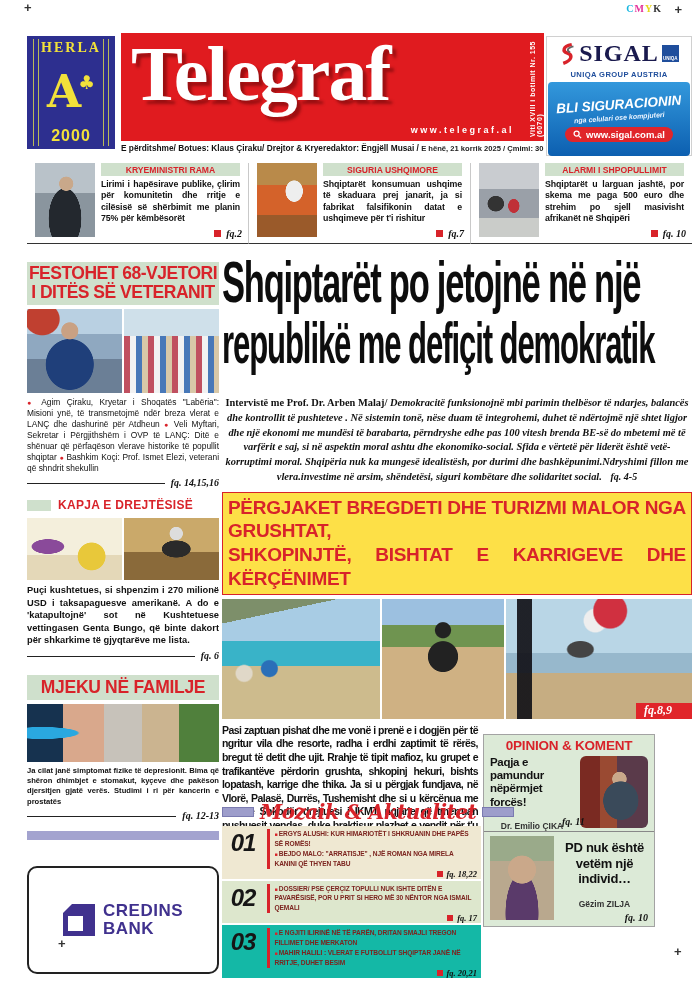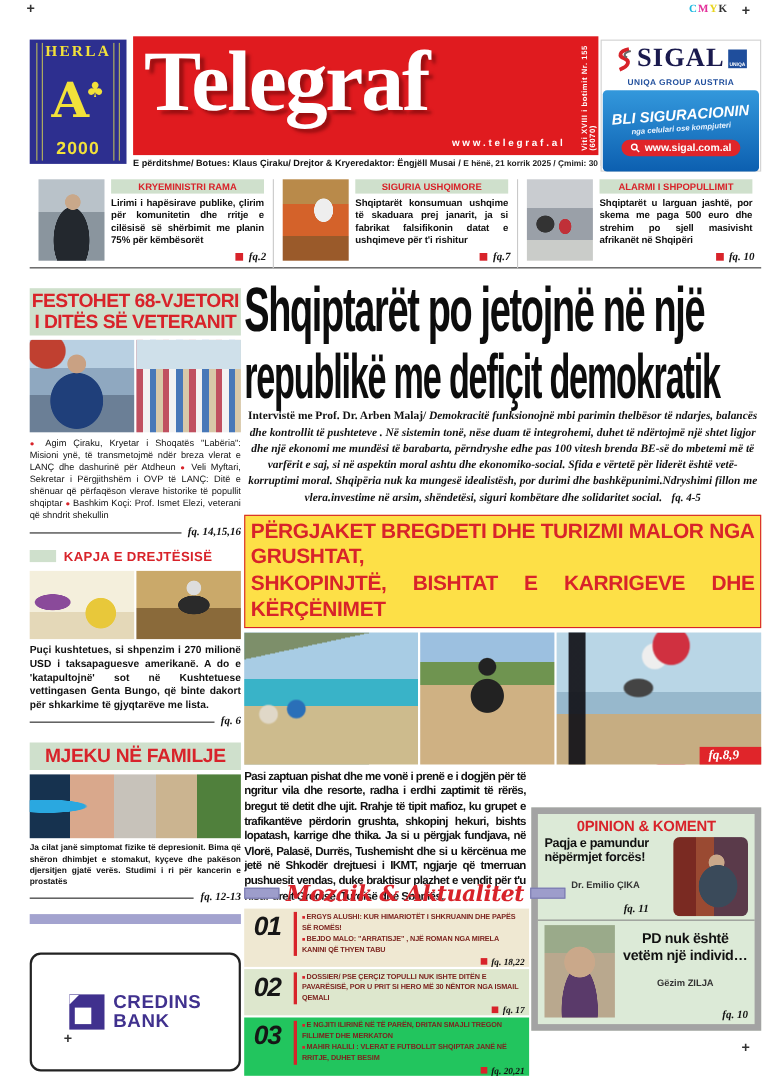--- a/index.html
+++ b/index.html
@@ -84,38 +84,38 @@
   .credins-icon::after{content:"";position:absolute;left:5px;bottom:5px;width:15px;height:15px;background:#fff;}
   .credins-icon::before{content:"";position:absolute;left:0;top:0;width:9px;height:9px;background:#fff;
         clip-path:polygon(0 0,100% 0,0 100%);}
   .credins-name{color:#40318e;font-weight:bold;font-size:17px;line-height:1.05;letter-spacing:.5px;}
 
   
   .maincol{position:absolute;left:222px;top:254px;width:470px;}
   .hl{color:#0d0d0d;font-weight:bold;line-height:1;}
   .hl .l1{font-size:57px;letter-spacing:-2px;white-space:nowrap;width:780px;transform:scaleX(.605);transform-origin:0 0;}
   .hl .l2{font-size:57px;letter-spacing:-2px;white-space:nowrap;width:880px;transform:scaleX(.545);transform-origin:0 0;margin-top:4px;}
-  .lead{margin-top:0;font-family:"Liberation Serif",serif;font-weight:bold;font-size:10.4px;
+  .lead{margin-top:24px;font-family:"Liberation Serif",serif;font-weight:bold;font-size:10.4px;
         line-height:1.42;text-align:center;}
   .lead .it{font-style:italic;}
   .lead .fq{margin-left:6px;}
   .redbox{margin-top:7px;border:1.5px solid #d8232a;background:#fde047;padding:3px 5px;}
   .redbox div{color:#d8232a;font-weight:bold;font-size:19px;letter-spacing:-0.3px;line-height:1.25;
         text-align:justify;text-align-last:justify;}
   .strip{position:relative;margin-top:4px;height:120px;display:flex;gap:2px;}
   .strip .ph{height:100%;}
   .strip .p1{width:34%;}.strip .p2{width:26%;}.strip .p3{width:40%;}
   .strip-page{position:absolute;right:0;bottom:0;background:#e0252a;color:#fff;
         font-family:"Liberation Serif",serif;font-style:italic;font-weight:bold;font-size:12px;padding:0 20px 1px 8px;}
   .caption{margin-top:5px;font-size:10.5px;font-weight:bold;line-height:1.3;text-align:justify;
         letter-spacing:-0.55px;max-height:118px;overflow:hidden;}
   .cap-spacer{float:right;width:214px;height:300px;margin-top:42px;}
 
   
-  .opinion{position:absolute;left:483px;top:734px;width:209px;background:#dcead7;border:6px solid #a3a3a3;box-sizing:border-box;}
+  .opinion{position:absolute;left:483px;top:734px;width:172px;background:#dcead7;border:1px solid #a3a3a3;box-sizing:border-box;}
   .op1{position:relative;height:96px;padding:3px 6px;box-sizing:border-box;}
   .op-title{text-align:center;color:#d8232a;font-weight:bold;font-size:13.5px;letter-spacing:-0.2px;}
   .op1-row{display:flex;gap:6px;margin-top:3px;}
   .op1-left{flex:1;}
   .op1-hl{font-weight:bold;font-size:11.5px;line-height:1.15;letter-spacing:-0.3px;}
   .op-author{font-weight:bold;font-size:8.5px;color:#333;margin-top:12px;text-align:center;}
   .op1 .fq{position:absolute;left:78px;bottom:4px;}
   .op1-photo{width:68px;height:72px;border-radius:6px;flex:none;}
   .op2{position:relative;height:95px;border-top:1px solid #888;padding:4px 6px;box-sizing:border-box;display:flex;gap:7px;}
   .op2-photo{width:64px;height:84px;flex:none;}
@@ -125,21 +125,21 @@
 
   
   .mozaik{position:absolute;left:222px;top:800px;width:259px;}
   .moz-title-row{display:flex;align-items:center;gap:6px;}
   .moz-bar{width:30px;height:8px;background:#9d9dcb;border:1px solid #7a7ab0;flex:none;}
   .moz-title{flex:1;text-align:center;color:#d8232a;font-family:"DejaVu Serif",serif;font-style:italic;
         font-weight:bold;font-size:20px;white-space:nowrap;letter-spacing:-0.5px;}
   .moz-item{position:relative;display:flex;gap:5px;padding:3px 4px 10px 2px;margin-top:2px;}
   .moz-item.bg1{background:#efe8d2;}
   .moz-item.bg2{background:#dde7cd;}
-  .moz-item.bg3{background:#22c55e;}
+  .moz-item.bg3{background:#14b8a6;}
   .moz-num{width:38px;flex:none;font-size:24px;font-style:italic;font-weight:bold;color:#161616;
         letter-spacing:-1px;text-align:center;}
   .moz-rule{width:2.5px;background:#d8232a;flex:none;}
   .moz-lines{flex:1;}
   .moz-line{font-size:6.6px;font-weight:bold;color:#7c241f;line-height:1.5;letter-spacing:-0.1px;}
   .moz-line::before{content:"■ ";color:#d8232a;font-size:5px;}
   .moz-page{position:absolute;right:4px;bottom:0;display:flex;align-items:center;gap:4px;}
   .moz-page .fq{font-size:8.5px;}
   .moz-page .redsq{width:6px;height:6px;}
 

